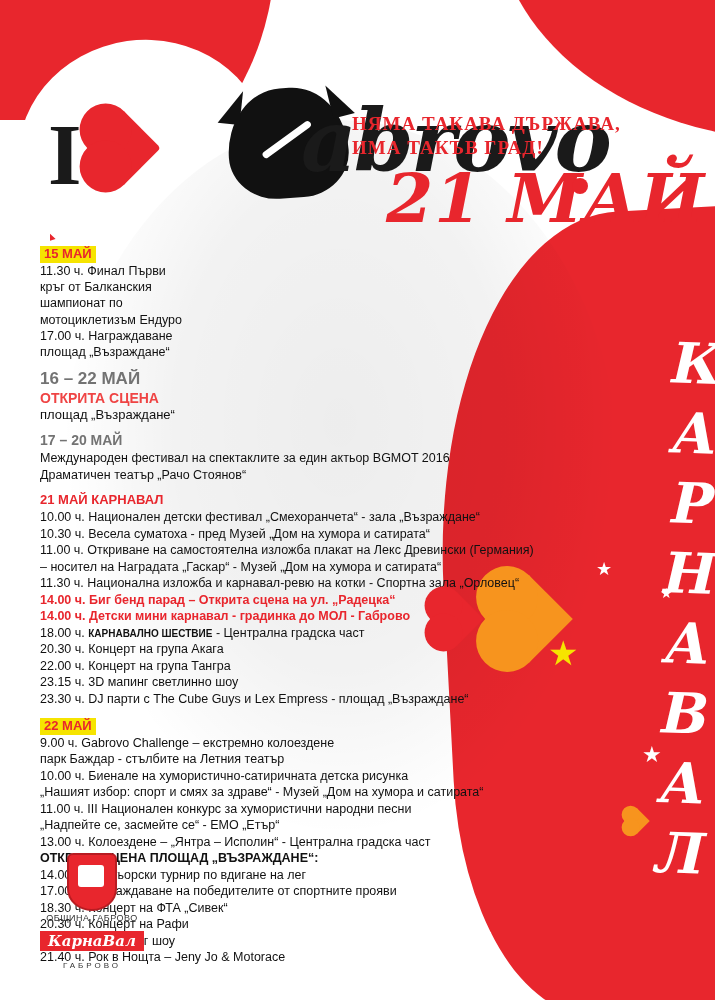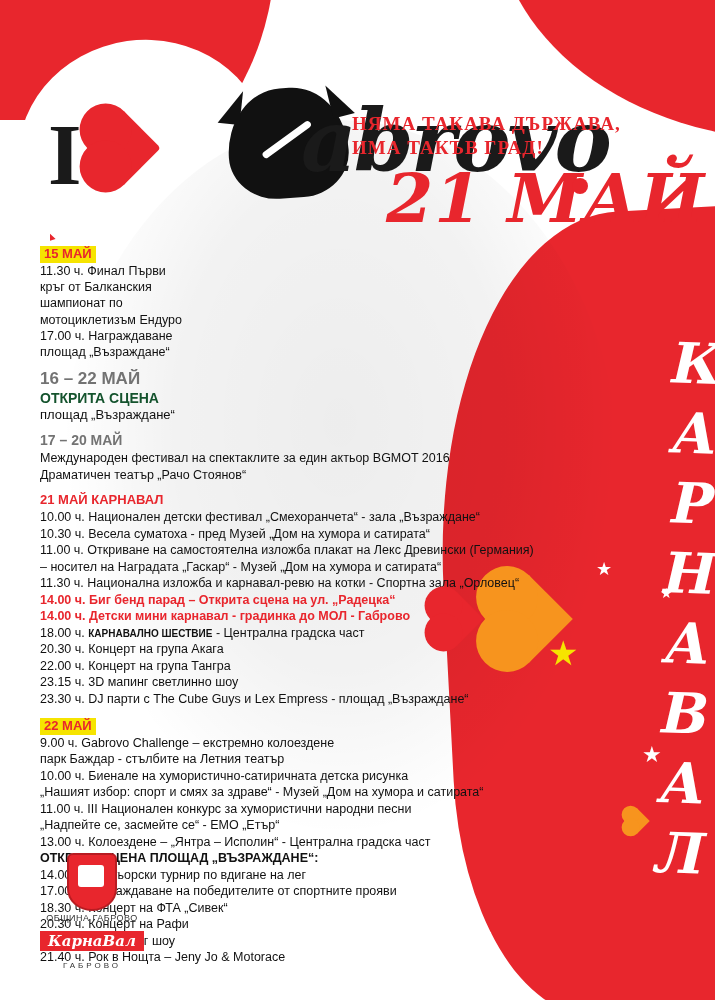--- a/index.html
+++ b/index.html
@@ -217,21 +217,21 @@
   .sec-head {
     font-weight: bold;
     color: #737373;
     font-size: 14px;
     line-height: 1.18;
     margin: 4px 0 1px 0;
   }
   .sec-head.big { font-size: 17px; }
   .sec-sub {
     font-weight: bold;
-    color: #14532d;
+    color: #ef4444;
     font-size: 14px;
     line-height: 1.2;
   }
   .sec-sub2 {
     color: #111111;
     font-size: 13px;
     line-height: 1.25;
   }
   .line {
     color: #111111;

